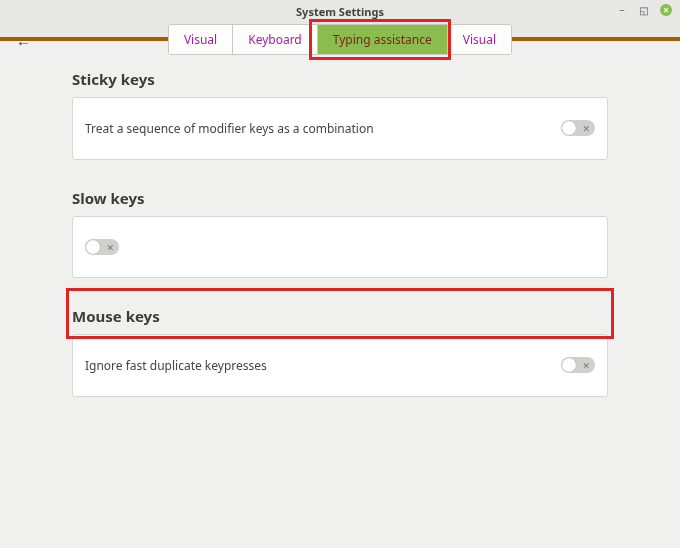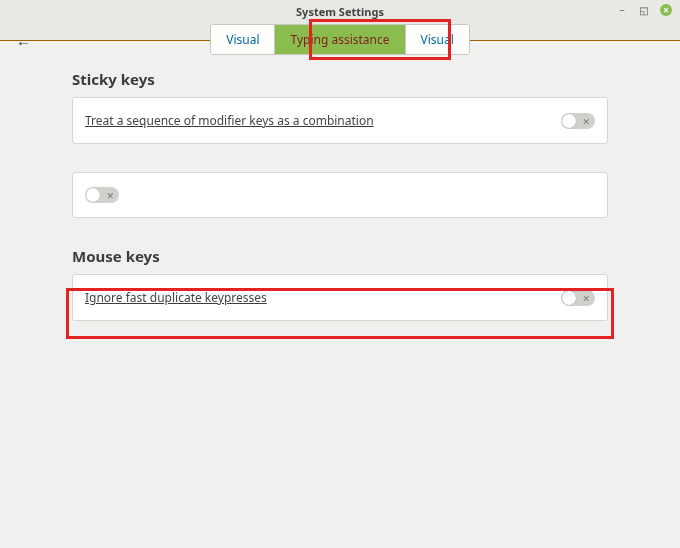--- a/index.html
+++ b/index.html
@@ -7,21 +7,21 @@
     width: 680px;
     height: 548px;
     font-family: "Noto Sans", "Ubuntu", sans-serif;
     background: #f0f0ee;
     color: #3c3c3c;
     overflow: hidden;
   }
   .header {
     height: 41px;
     background: #e8e8e5;
-    border-bottom: 1px solid #a16207;
+    border-bottom: 4px solid #a16207;
     position: relative;
   }
   .titlebar {
     display: flex;
     align-items: center;
     justify-content: center;
     height: 22px;
     position: relative;
   }
   .title {
@@ -75,21 +75,21 @@
   .tabs {
     display: flex;
     border: 1px solid #c8c8c4;
     border-radius: 3px;
     overflow: hidden;
     background: #fff;
   }
   .tab {
     padding: 6px 15px;
     font-size: 12px;
-    color: #0369a1;
+    color: #a21caf;
     border-right: 1px solid #c8c8c4;
     cursor: pointer;
     background: #fdfdfc;
   }
   .tab:last-child { border-right: none; }
   .tab.active {
     background: #8bbd4e;
     color: #7f1d1d;
   }
   .highlight-tabs {
@@ -101,28 +101,27 @@
     padding: 28px 72px 0 72px;
   }
   .section-label {
     font-size: 15px;
     font-weight: 700;
     color: #3c3c3c;
     margin-bottom: 8px;
   }
   .section-row {
     display: flex;
-    align-items: flex-end;
+    align-items: flex-start;
     justify-content: space-between;
     background: #fff;
     border: 1px solid #d6d6d2;
     border-radius: 3px;
-    padding: 14px 12px;
+    padding: 22px 12px;
     margin-bottom: 28px;
-    text-decoration: underline;
   }
   .section-row span.label {
     font-size: 12px;
     color: #444;
   }
   .switch {
     position: relative;
     width: 34px;
     height: 16px;
     background: #d0d0cc;
@@ -166,40 +165,42 @@
       <div class="winbtn">◱</div>
       <div class="winbtn close">×</div>
     </div>
   </div>
   <div class="toolbar">
     <div class="back">
       <span>←</span>
     </div>
     <div class="tabs" id="tabbar">
       <div class="tab">Visual</div>
+      <div class="tab">Keyboard</div>
       <div class="tab active" id="tab-active">Typing assistance</div>
       <div class="tab">Visual</div>
     </div>
   </div>
 </div>
 
 <div class="content">
 
   <div class="section-wrap">
     <div class="section-label">Sticky keys</div>
     <div class="section-row">
       <span class="label">Treat a sequence of modifier keys as a combination</span>
       <div class="switch">
         <div class="knob"></div>
         <span class="xmark">✕</span>
       </div>
     </div>
   </div>
 
   <div class="section-wrap">
+    <div class="section-label">Slow keys</div>
     <div class="section-row">
       <div class="switch">
         <div class="knob"></div>
         <span class="xmark">✕</span>
       </div>
     </div>
   </div>
 
   <div class="section-wrap" id="bounce-wrap">
     <div class="section-label">Mouse keys</div>

